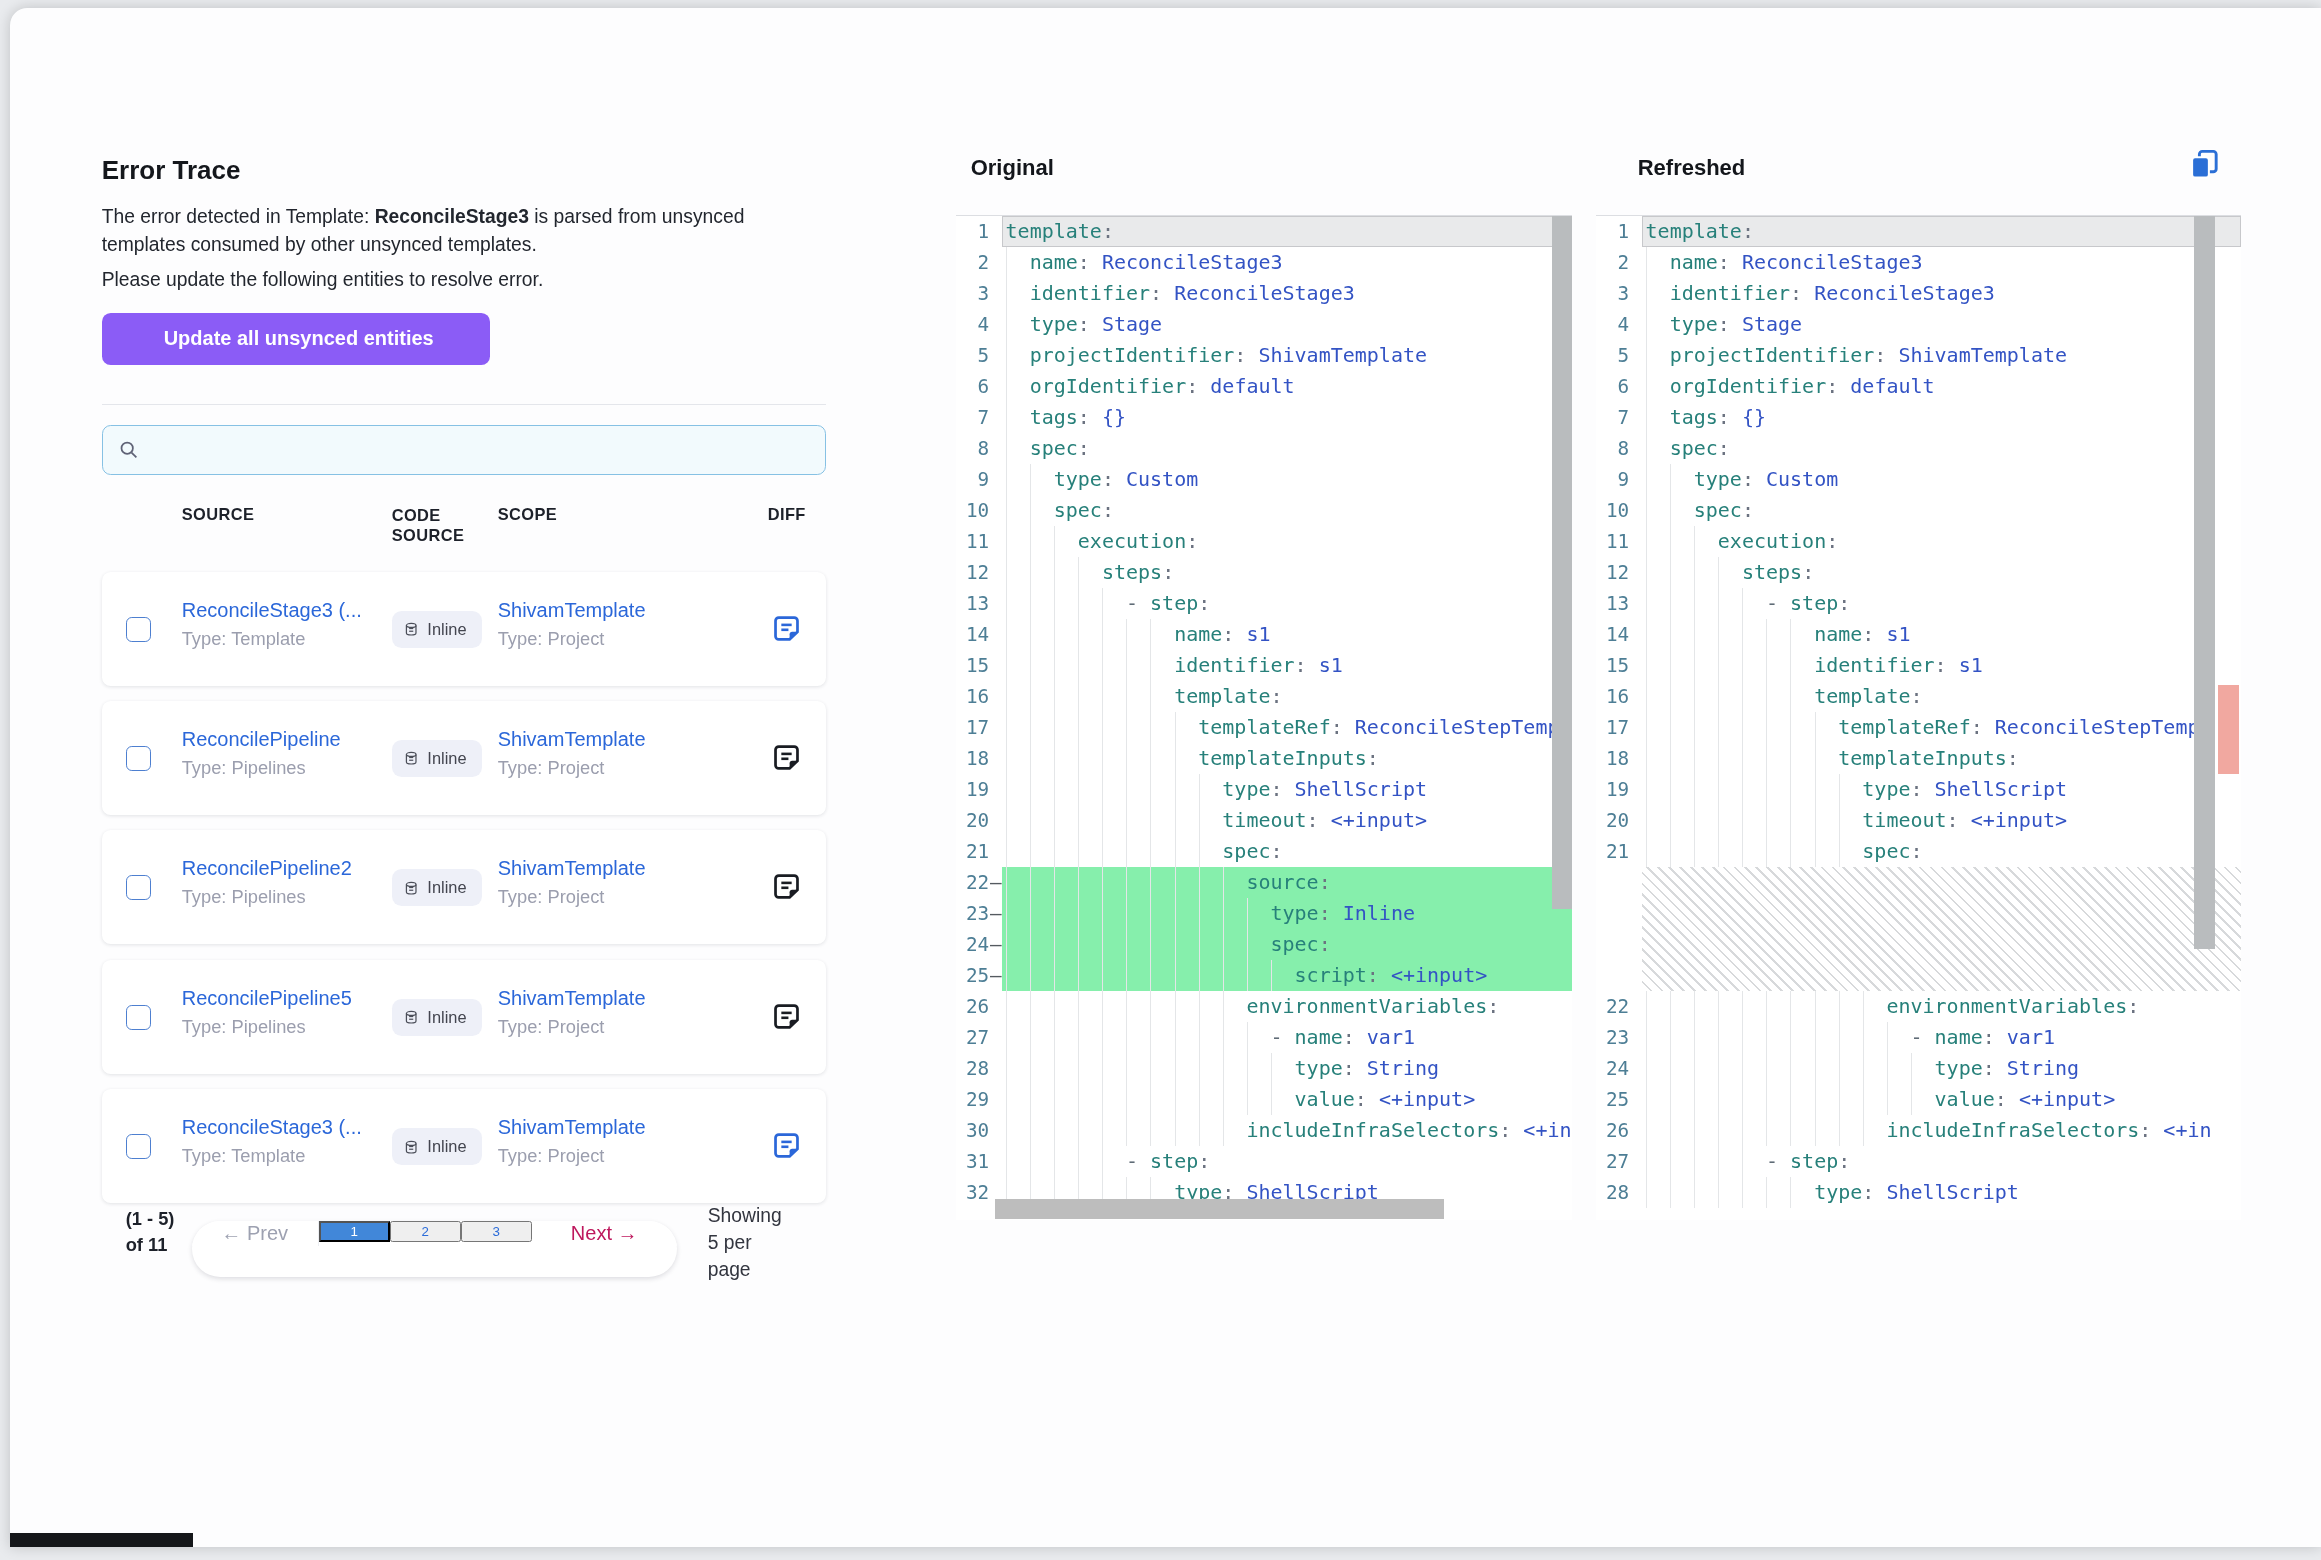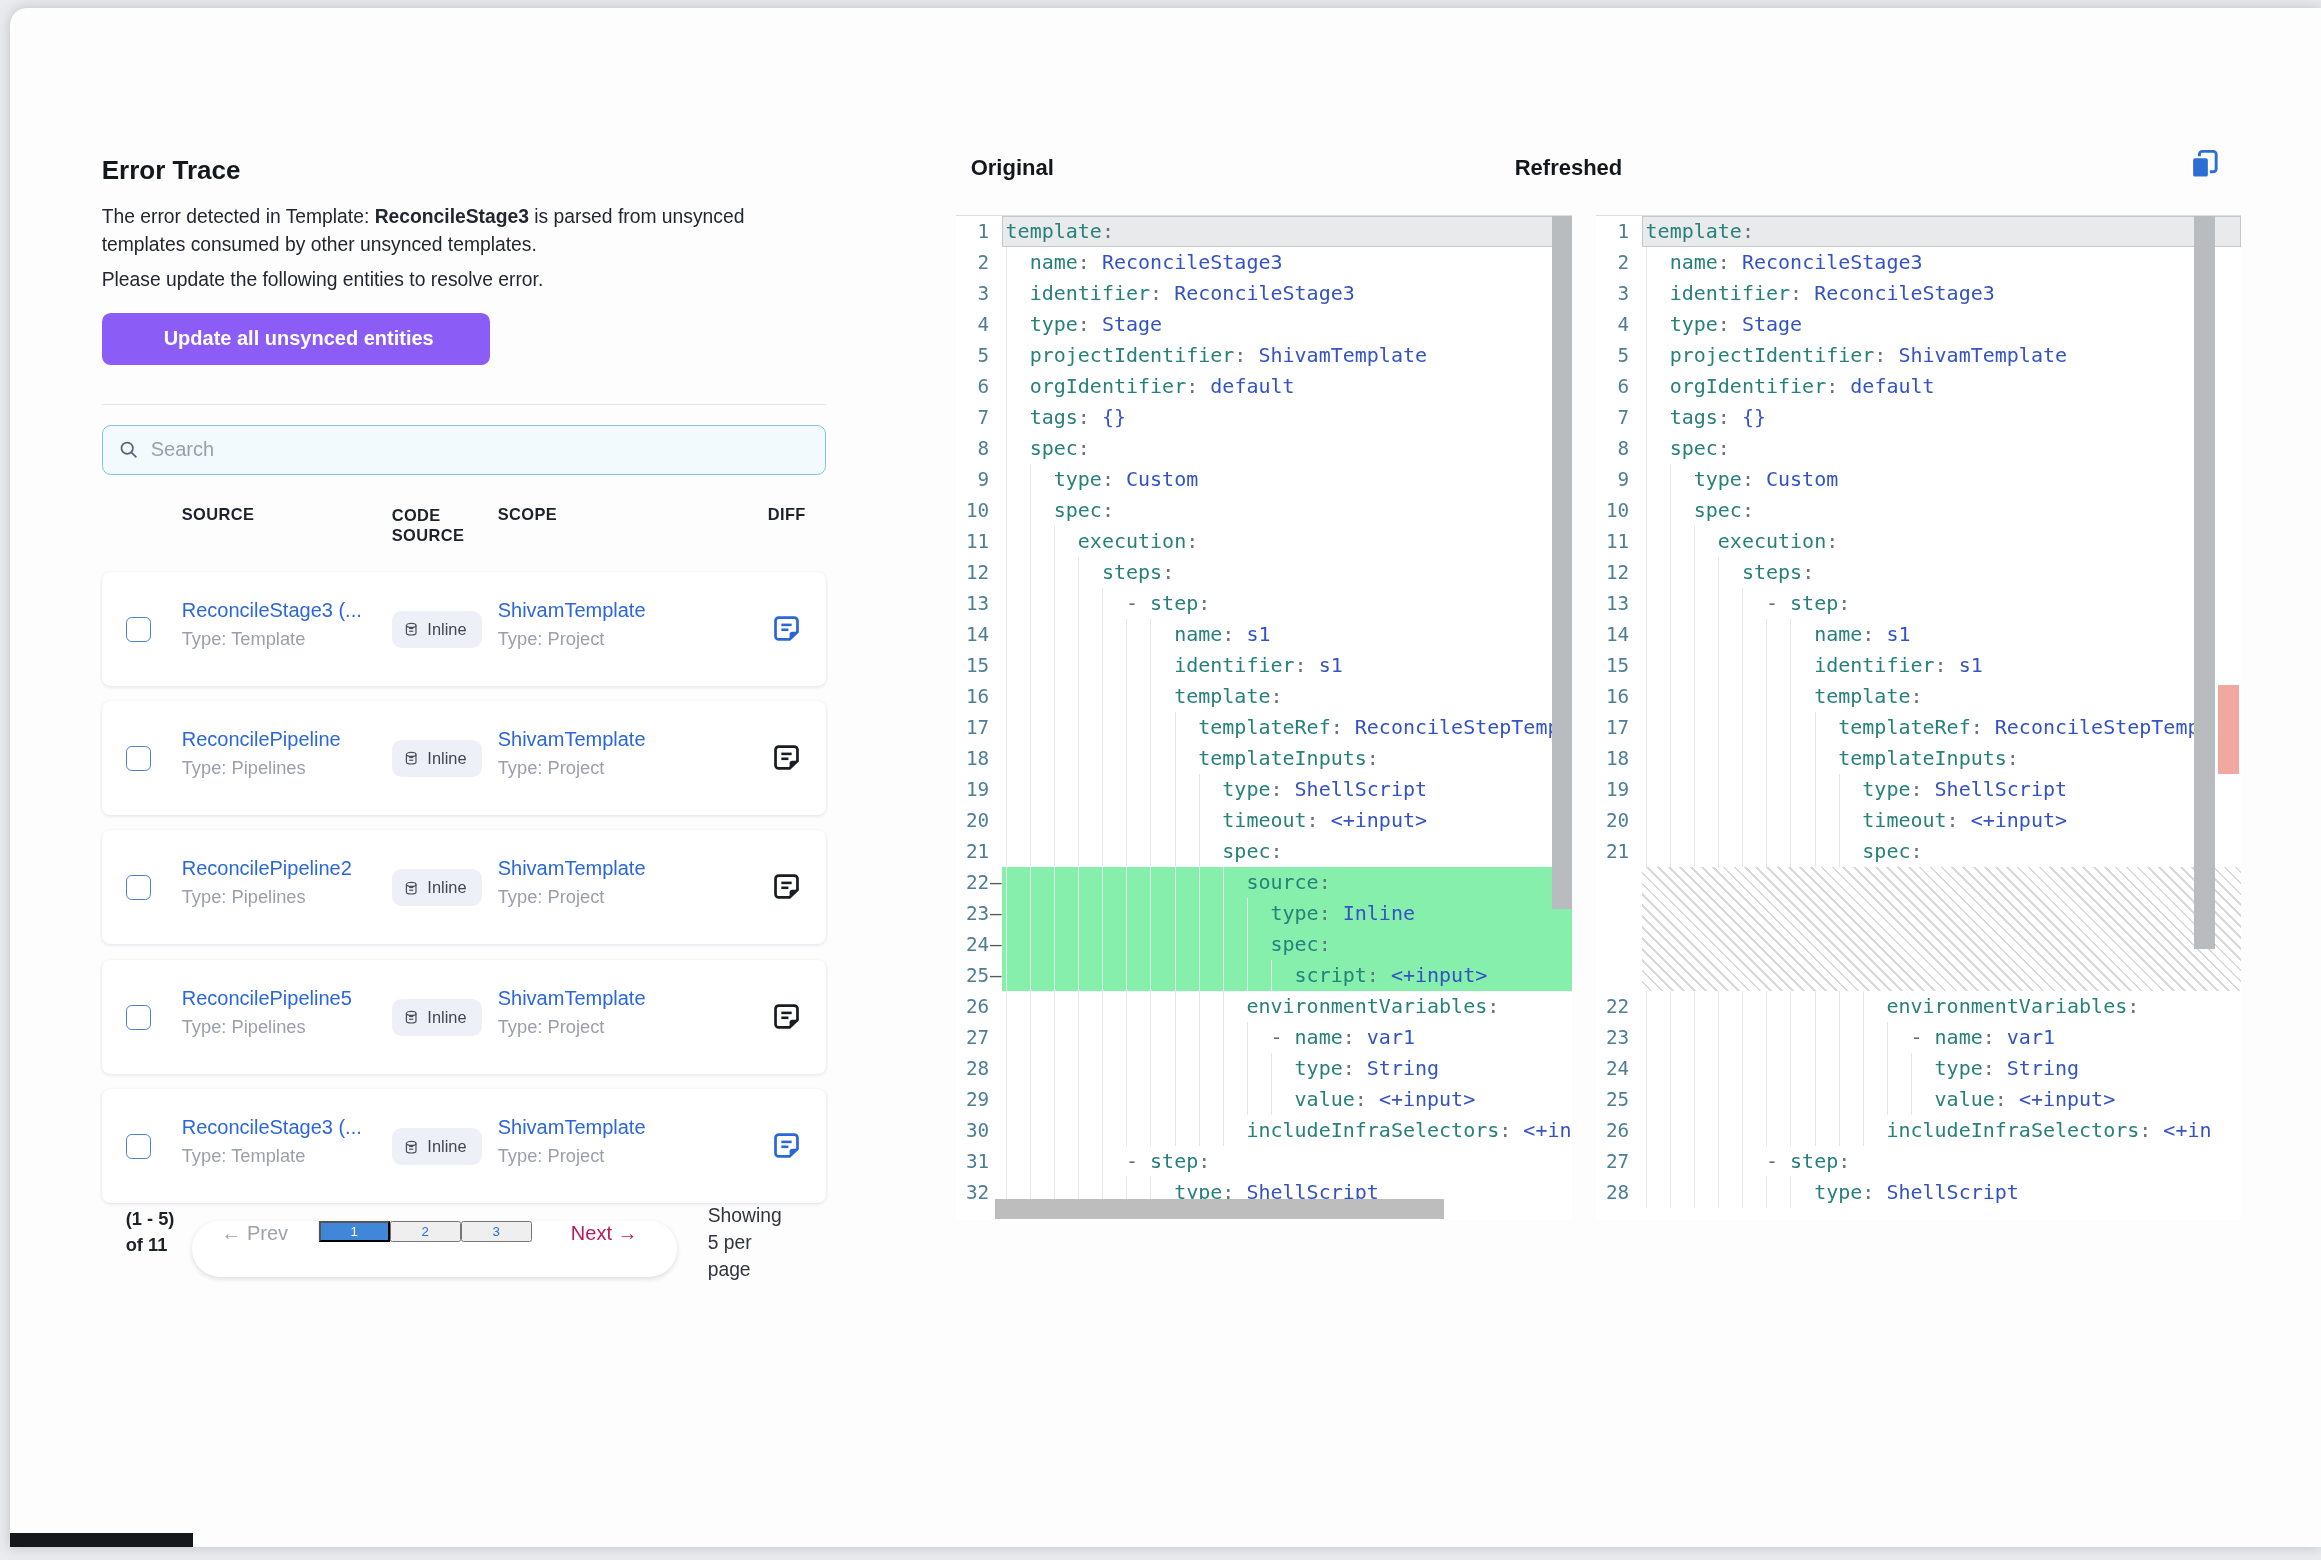--- a/index.html
+++ b/index.html
@@ -59,21 +59,21 @@
   .pgroup>*{display:flex;align-items:center;justify-content:center;font-size:20px;border:none;background:#fff;
     font-family:inherit;cursor:pointer;border-right:1px solid #eceef2;}
   .pgroup .prev{width:127px;color:#9da1b1;}
   .pgroup .page{width:71px;color:#2b6cd9;}
   .pgroup .page.active{background:#4187d9;color:#fff;}
   .pgroup .next{width:145px;color:#be185d;border-right:none;}
   .perpage{position:absolute;left:606px;top:0;width:77px;font-size:19.3px;color:#32353f;line-height:27px;}
 
   
   .panel-title{position:absolute;top:147px;font-size:22px;font-weight:700;color:#13161b;}
-  #ttl-orig{left:961px;} #ttl-refr{left:1505px;}
+  #ttl-orig{left:961px;} #ttl-refr{left:1628px;}
   .copy-btn{position:absolute;left:2177px;top:139px;width:35px;height:35px;color:#2b6fd6;cursor:pointer;}
 
   .code{position:absolute;top:207px;height:1004px;background:#fff;border-top:1px solid #dcdee2;overflow:hidden;
     font-family:"DejaVu Sans Mono","Liberation Mono",monospace;font-size:20px;}
   #code-orig{left:946px;width:616px;}
   #code-refr{left:1586px;width:645px;}
   .crow{display:flex;height:31px;line-height:31px;white-space:pre;}
   .gut{flex:none;width:46px;text-align:right;padding-right:12.6px;box-sizing:border-box;color:#4d7e95;
     font-size:19.3px;position:relative;background:#fff;z-index:2;}
   .gut .del-dash{position:absolute;right:0;top:0;color:#555a60;}
@@ -102,21 +102,20 @@
     <div class="p1"><span>The error detected in Template: </span><b>ReconcileStage3</b><span> is parsed from unsynced templates consumed by other unsynced templates.</span></div>
     <div class="p2">Please update the following entities to resolve error.</div>
     <button class="btn-green">Update all unsynced entities</button>
     <div class="hr"></div>
 
     <div class="search">
       <svg viewBox="0 0 24 24" fill="none" stroke="currentColor" stroke-width="2">
         <circle cx="10.5" cy="10.5" r="6.5"></circle>
           <line x1="15.5" y1="15.5" x2="21" y2="21"></line>
       </svg>
-      <input type="text" placeholder="Search" style="">
     </div>
 
     <div class="thead">
       <span class="c-ent">SOURCE</span>
       <span class="c-src">CODE SOURCE</span>
       <span class="c-scope">SCOPE</span>
       <span class="c-diff">DIFF</span>
     </div>
 
     <div class="rows" id="rows">

